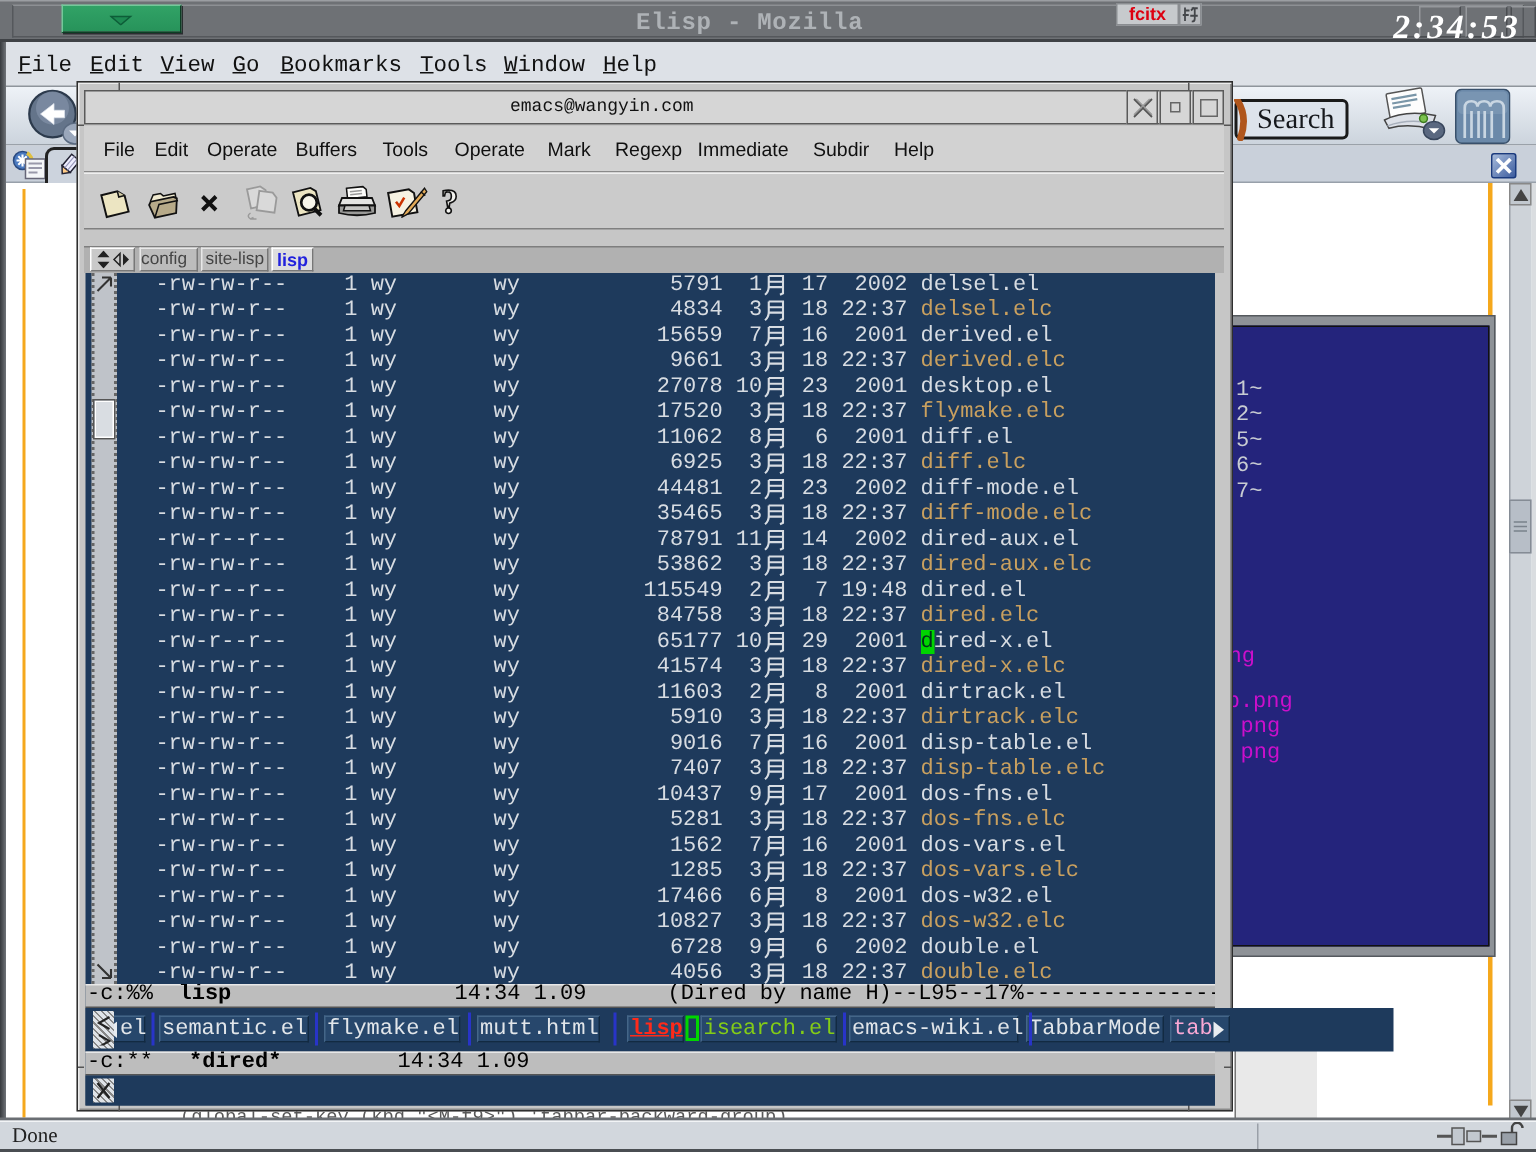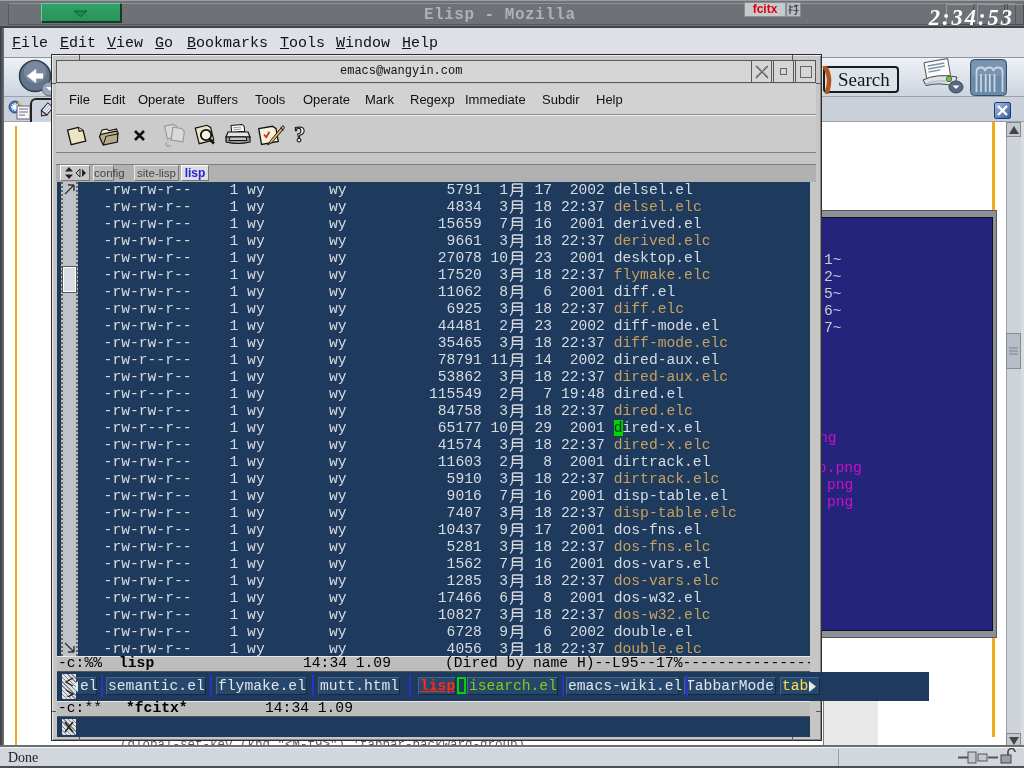--- a/index.html
+++ b/index.html
@@ -255,21 +255,21 @@
     <text x="2" y="20" font-family="Liberation Serif,serif" font-size="23" font-weight="bold" fill="#f2f2ee" stroke="#111" stroke-width="1.1">?</text>
   </svg>
 
 <div class="a" style="left:56px;top:164px;width:760px;height:18px;background:#b1b1b1;border-top:1px solid #7e7e7e"></div>
 <div class="a" style="left:60px;top:165px;width:30px;height:16px;background:#c9c9c9;border:1px solid #fff;border-right-color:#777;border-bottom-color:#777"></div>
 <svg class="a" style="left:64px;top:167px" width="24" height="12">
     <path d="M5 0 L9 4.5 H1z M5 12 L9 7.5 H1z" fill="#222"></path>
     <path d="M16 2 L12 6 l4 4z" fill="none" stroke="#222"></path>
     <path d="M18 2 l4 4 -4 4z" fill="#222"></path>
   </svg>
-<div class="a" style="left:93px;top:165px;width:21px;height:16px;background:#bcbcbc;border:1px solid #e8e8e8;border-right-color:#777;border-bottom-color:#777;color:#454545;font-size:11.5px;text-align:center;line-height:14px">config</div>
+<div class="a" style="left:93px;top:165px;width:39px;height:16px;background:#bcbcbc;border:1px solid #e8e8e8;border-right-color:#777;border-bottom-color:#777;color:#454545;font-size:11.5px;text-align:left;line-height:14px">config</div>
 <div class="a" style="left:134px;top:165px;width:45px;height:16px;background:#bcbcbc;border:1px solid #e8e8e8;border-right-color:#777;border-bottom-color:#777;color:#454545;font-size:11.5px;text-align:center;line-height:14px">site-lisp</div>
 <div class="a" style="left:181px;top:165px;width:28px;height:16px;background:#dedede;border:1px solid #fff;border-right-color:#777;border-bottom-color:#777;color:#2222dd;font-size:12px;font-weight:bold;text-align:center;line-height:15px">lisp</div>
 
 <div class="a" style="left:57px;top:182px;width:753px;height:555px;background:#1e3a5c;overflow:hidden"></div>
 
 <div class="a" style="left:61px;top:182px;width:17px;height:474px;background:#bfc3c9;border-left:2px dotted #666;border-right:2px dotted #666"></div>
 <svg class="a" style="left:63px;top:183px" width="13" height="13">
     <path d="M2 11 L11 2 M11 2 l-6 0 M11 2 l0 6" fill="none" stroke="#333" stroke-width="1.4"></path>
   </svg>
 <div class="a" style="left:62px;top:266px;width:15px;height:27px;background:#d9dde2;border:1px solid #555;box-shadow:inset 0 0 0 1px #fff"></div>
@@ -469,41 +469,41 @@
 <span class="a" style="left:361px;top:5px;width:38px;height:18px;background:#27476c;border:1px solid #446688;border-right-color:#122a42;border-bottom-color:#122a42"></span>
     <span class="a mono" style="left:363px;top:6px;color:#ff2a1a;text-decoration:underline;font-weight:bold">lisp</span>
 <span class="a" style="left:400px;top:5px;width:9px;height:17px;border:2px solid #00d500"></span>
 <span class="a" style="left:410px;top:5px;width:91px;height:18px;background:#27476c;border:1px solid #446688;border-right-color:#122a42;border-bottom-color:#122a42"></span>
     <span class="a mono" style="left:412px;top:6px;color:#84cc16">isearch.el</span>
 <span class="a" style="left:509px;top:5px;width:113px;height:18px;background:#27476c;border:1px solid #446688;border-right-color:#122a42;border-bottom-color:#122a42"></span>
     <span class="a mono" style="left:511px;top:6px;color:#e2e6ea">emacs-wiki.el</span>
 <span class="a" style="left:627px;top:5px;width:92px;height:18px;background:#27476c;border:1px solid #446688;border-right-color:#122a42;border-bottom-color:#122a42"></span>
     <span class="a mono" style="left:629px;top:6px;color:#e2e6ea">TabbarMode</span>
 <span class="a" style="left:723px;top:5px;width:40px;height:18px;background:#27476c;border:1px solid #446688;border-right-color:#122a42;border-bottom-color:#122a42"></span>
-    <span class="a mono" style="left:725px;top:6px;color:#fde047">tab</span>
+    <span class="a mono" style="left:725px;top:6px;color:#f9a8d4">tab</span>
 <svg class="a" style="left:751px;top:9px" width="9" height="11">
       <path d="M1 0 L8 5.5 L1 11z" fill="#e8ecf0"></path>
     </svg>
 <span class="a" style="left:44px;top:3px;width:2px;height:22px;background:#2834c8"></span>
     <span class="a" style="left:153px;top:3px;width:2px;height:22px;background:#2834c8"></span>
     <span class="a" style="left:255px;top:3px;width:2px;height:22px;background:#2834c8"></span>
     <span class="a" style="left:352px;top:3px;width:2px;height:22px;background:#2834c8"></span>
     <span class="a" style="left:505px;top:3px;width:2px;height:22px;background:#2834c8"></span>
     <span class="a" style="left:629px;top:3px;width:2px;height:22px;background:#2834c8"></span>
 </div>
 <div class="a" style="left:62px;top:674px;width:14px;height:25px;background:repeating-linear-gradient(45deg,#888 0 1px,#dfe3e8 1px 3px)"></div>
 <svg class="a" style="left:64px;top:677px" width="10" height="20">
     <path d="M9 1 L2 5 L9 9" fill="none" stroke="#222" stroke-width="1.4"></path>
     <path d="M2 13 L9 17 L2 21" fill="none" stroke="#222" stroke-width="1.4"></path>
   </svg>
 
 <div class="a" style="left:57px;top:701px;width:753px;height:16px;background:#bdbdbd;border-top:1px solid #e8e8e8;border-bottom:1px solid #555"></div>
 <div class="a" style="left:58px;top:701px;width:752px;overflow:hidden;height:16px;color:#000;font-family:'Liberation Mono',monospace;font-size:14.66px;line-height:15px">
 <span class="a" style="left:0">-c:**</span>
-    <b class="a" style="left:68px">*fcitx*</b>
+    <b class="a" style="left:68px">*dired*</b>
     <span class="a" style="left:207px">14:34 1.09</span>
 </div>
 
 <div class="a" style="left:57px;top:717px;width:753px;height:20px;background:#1e3a5c"></div>
 <div class="a" style="left:62px;top:719px;width:14px;height:16px;background:repeating-linear-gradient(45deg,#888 0 1px,#dfe3e8 1px 3px)"></div>
 <svg class="a" style="left:64px;top:721px" width="10" height="12">
     <path d="M1 1 L9 11 M9 1 L1 11" stroke="#222" stroke-width="1.6"></path>
   </svg>
 
 <svg width="0" height="0" style="position:absolute">

